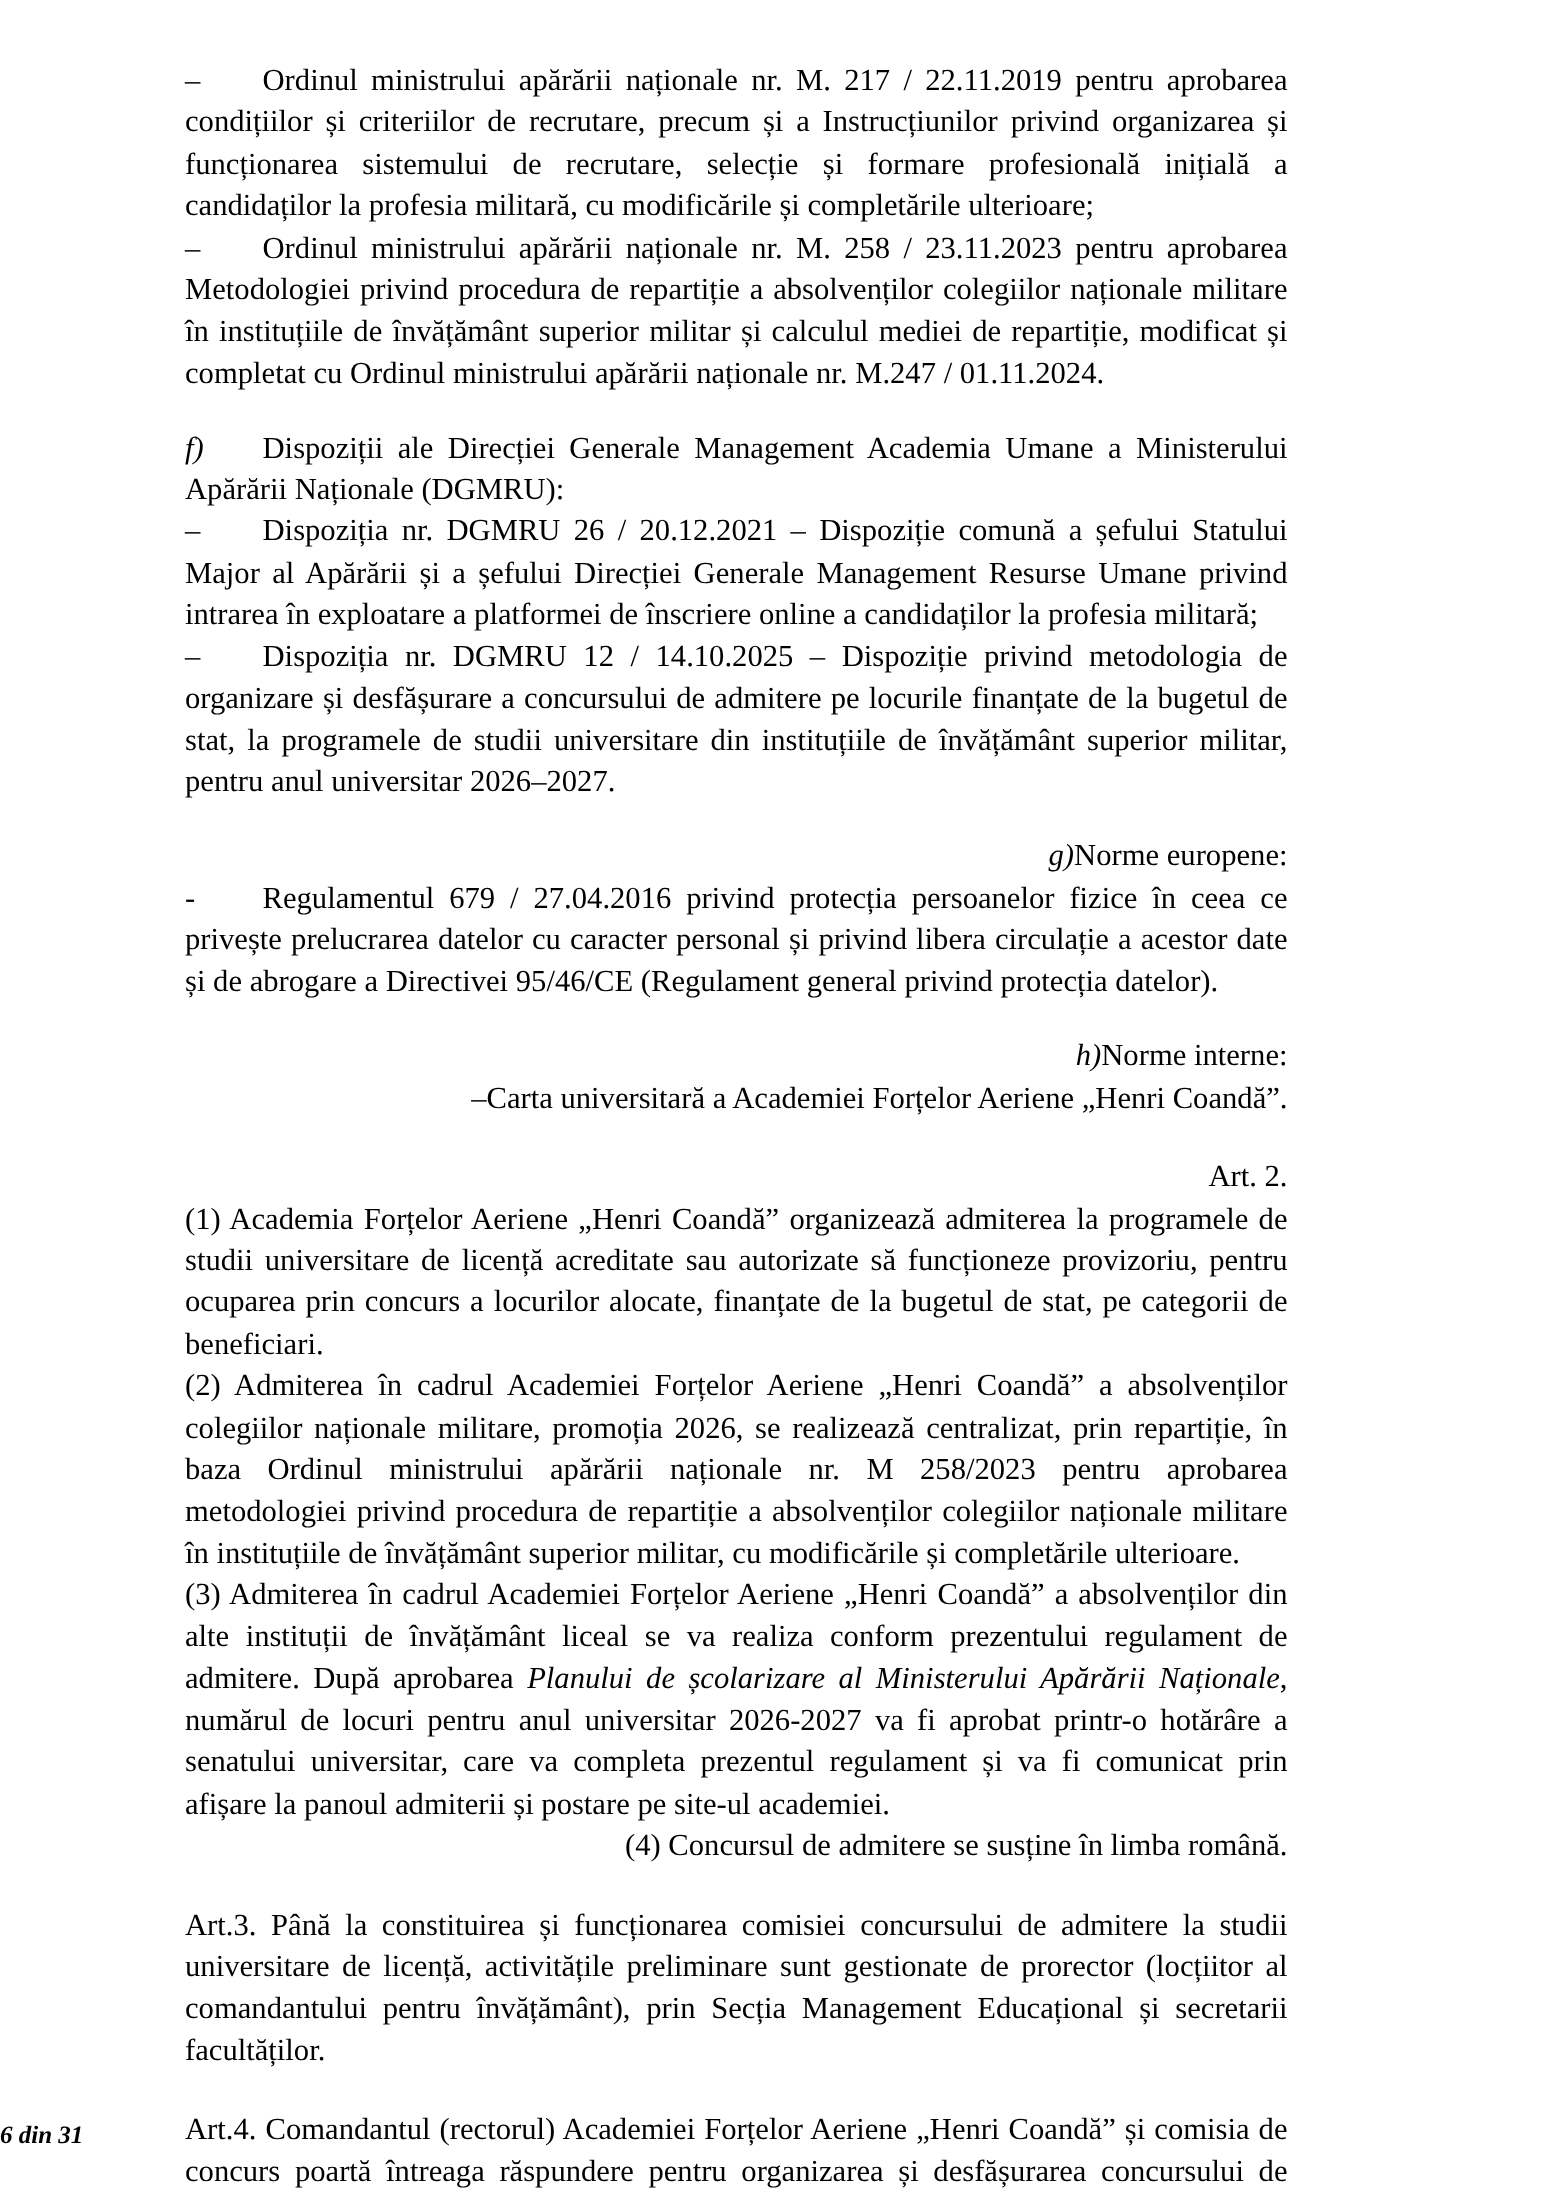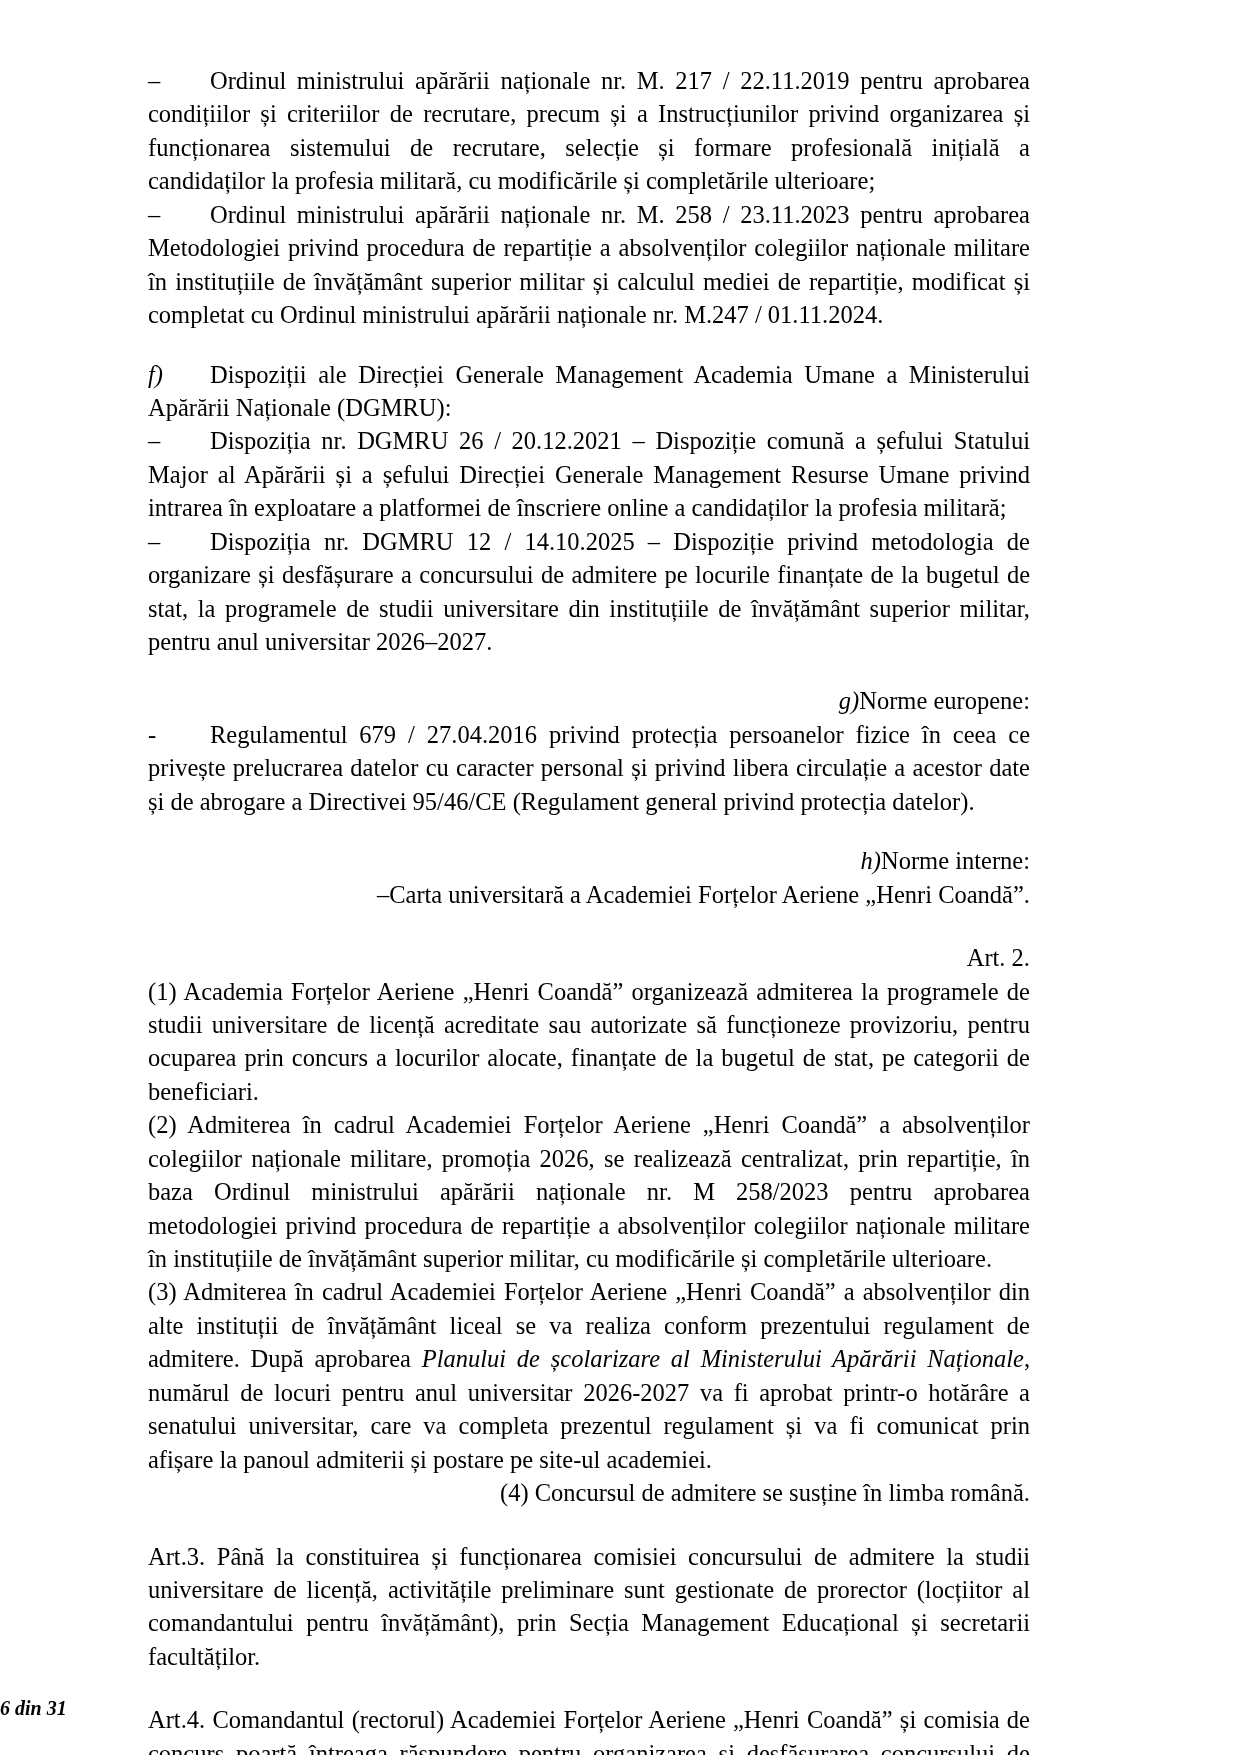--- a/index.html
+++ b/index.html
@@ -10,21 +10,21 @@
   body {
     font-family: "Liberation Serif", "DejaVu Serif", serif;
     color: #000000;
   }
   .page {
     position: relative;
     width: 1176px;
     height: 1755px;
     background: #ffffff;
     box-sizing: border-box;
-    padding: 64px 146px 0 148px;
+    padding: 48px 146px 0 148px;
     overflow: hidden;
   }
   .body-text {
     font-size: 24.5px;
     line-height: 1.365;
     text-align: justify;
     text-justify: inter-word;
     -webkit-hyphens: none;
     hyphens: none;
   }

